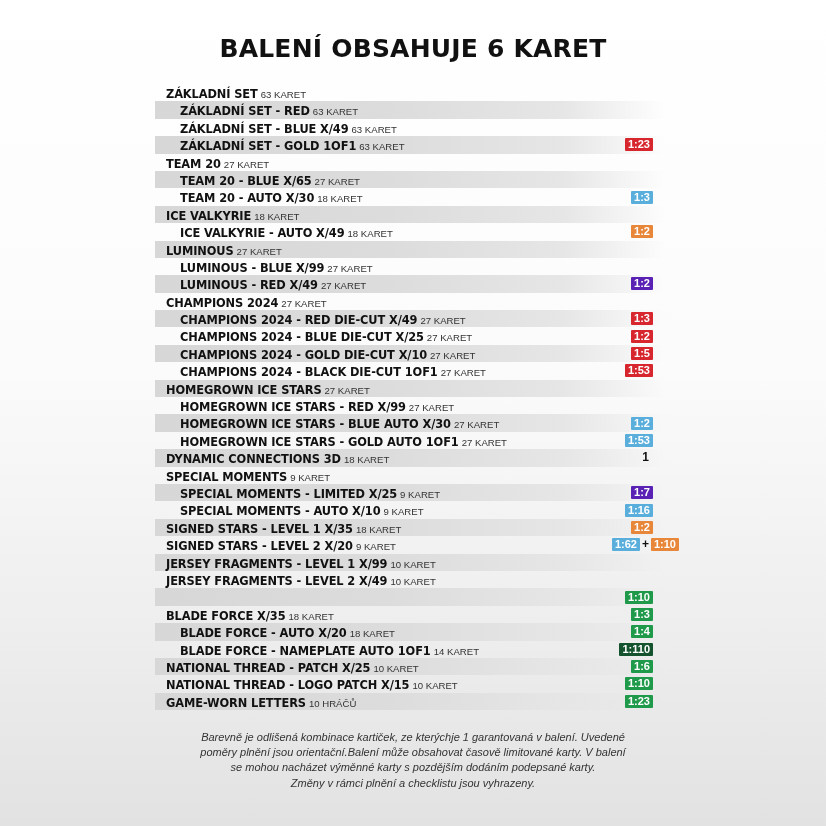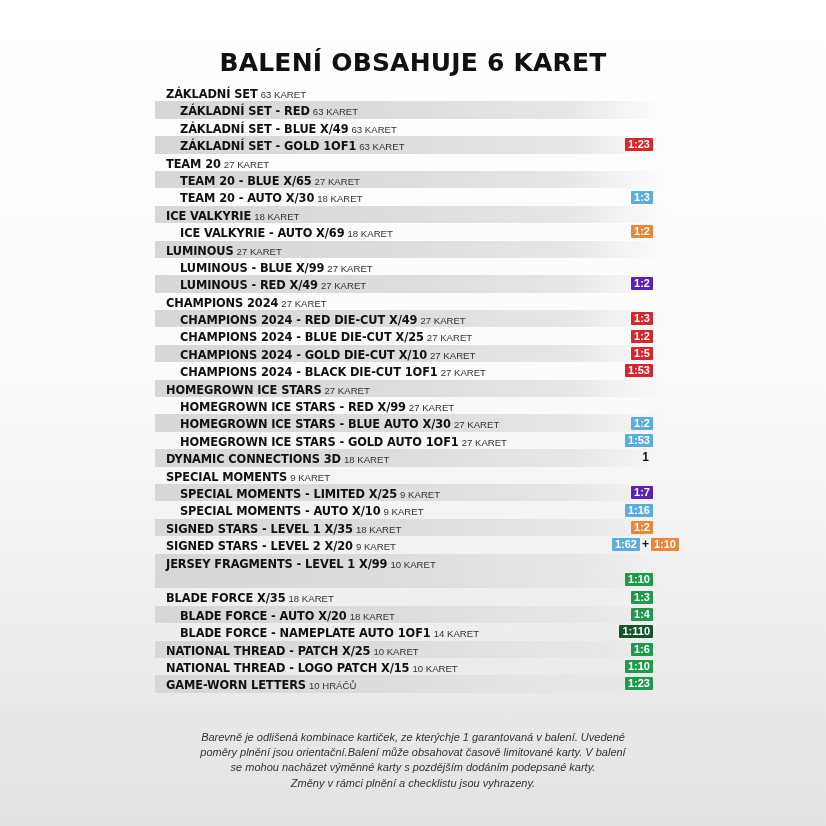--- a/index.html
+++ b/index.html
@@ -4,21 +4,21 @@
 <style>
   html, body { margin: 0; padding: 0; }
   body {
     width: 826px; height: 826px; overflow: hidden;
     background: linear-gradient(180deg, #ffffff 0%, #fbfbfb 45%, #ececec 80%, #e2e2e2 100%);
     font-family: "Liberation Sans", sans-serif;
     color: #111;
     position: relative;
   }
   .title {
-    position: absolute; top: 48px; left: 0; width: 826px;
+    position: absolute; top: 34px; left: 0; width: 826px;
     text-align: center;
     font-family: "DejaVu Sans", sans-serif;
     font-weight: bold; font-size: 25px; letter-spacing: 0.2px;
     color: #111;
   }
   .list {
     position: absolute; top: 84px; left: 155px; width: 510px;
   }
   .row {
     position: relative; height: 17.4px; line-height: 17.4px;
@@ -70,21 +70,21 @@
     <div class="row l1"><span class="label"><span class="name">ZÁKLADNÍ SET - BLUE X/49</span><span class="count">63 KARET</span></span></div>
     <div class="row l1 shaded"><span class="label"><span class="name">ZÁKLADNÍ SET - GOLD 1OF1</span><span class="count">63 KARET</span></span><span class="badges">
         <span class="badge" style="background: rgb(215, 38, 46);">1:23</span>
       </span></div>
     <div class="row l0"><span class="label"><span class="name">TEAM 20</span><span class="count">27 KARET</span></span></div>
     <div class="row l1 shaded"><span class="label"><span class="name">TEAM 20 - BLUE X/65</span><span class="count">27 KARET</span></span></div>
     <div class="row l1"><span class="label"><span class="name">TEAM 20 - AUTO X/30</span><span class="count">18 KARET</span></span><span class="badges">
         <span class="badge" style="background: rgb(90, 174, 220);">1:3</span>
       </span></div>
     <div class="row l0 shaded"><span class="label"><span class="name">ICE VALKYRIE</span><span class="count">18 KARET</span></span></div>
-    <div class="row l1"><span class="label"><span class="name">ICE VALKYRIE - AUTO X/69</span><span class="count">18 KARET</span></span><span class="badges">
+    <div class="row l1"><span class="label"><span class="name">ICE VALKYRIE - AUTO X/49</span><span class="count">18 KARET</span></span><span class="badges">
         <span class="badge" style="background: rgb(232, 135, 58);">1:2</span>
       </span></div>
     <div class="row l0 shaded"><span class="label"><span class="name">LUMINOUS</span><span class="count">27 KARET</span></span></div>
     <div class="row l1"><span class="label"><span class="name">LUMINOUS - BLUE X/99</span><span class="count">27 KARET</span></span></div>
     <div class="row l1 shaded"><span class="label"><span class="name">LUMINOUS - RED X/49</span><span class="count">27 KARET</span></span><span class="badges">
         <span class="badge" style="background: rgb(90, 34, 180);">1:2</span>
       </span></div>
     <div class="row l0"><span class="label"><span class="name">CHAMPIONS 2024</span><span class="count">27 KARET</span></span></div>
     <div class="row l1 shaded"><span class="label"><span class="name">CHAMPIONS 2024 - RED DIE-CUT X/49</span><span class="count">27 KARET</span></span><span class="badges">
         <span class="badge" style="background: rgb(215, 38, 46);">1:3</span>
@@ -118,20 +118,21 @@
       </span></div>
     <div class="row l0 shaded"><span class="label"><span class="name">SIGNED STARS - LEVEL 1 X/35</span><span class="count">18 KARET</span></span><span class="badges">
         <span class="badge" style="background: rgb(232, 135, 58);">1:2</span>
       </span></div>
     <div class="row l0"><span class="label"><span class="name">SIGNED STARS - LEVEL 2 X/20</span><span class="count">9 KARET</span></span><span class="badges wide">
         <span class="badge" style="background: rgb(90, 174, 220);">1:62</span>
         <span class="plus">+</span>
         <span class="badge" style="background: rgb(232, 135, 58);">1:10</span>
       </span></div>
     <div class="row l0 shaded"><span class="label"><span class="name">JERSEY FRAGMENTS - LEVEL 1 X/99</span><span class="count">10 KARET</span></span></div>
+    <div class="row l0"><span class="label"><span class="name">JERSEY FRAGMENTS - LEVEL 2 X/49</span><span class="count">10 KARET</span></span></div>
     <div class="row l0 shaded"><span class="badges">
         <span class="badge" style="background: rgb(31, 154, 74);">1:10</span>
       </span></div>
     <div class="row l0"><span class="label"><span class="name">BLADE FORCE X/35</span><span class="count">18 KARET</span></span><span class="badges">
         <span class="badge" style="background: rgb(31, 154, 74);">1:3</span>
       </span></div>
     <div class="row l1 shaded"><span class="label"><span class="name">BLADE FORCE - AUTO X/20</span><span class="count">18 KARET</span></span><span class="badges">
         <span class="badge" style="background: rgb(31, 154, 74);">1:4</span>
       </span></div>
     <div class="row l1"><span class="label"><span class="name">BLADE FORCE - NAMEPLATE AUTO 1OF1</span><span class="count">14 KARET</span></span><span class="badges">

